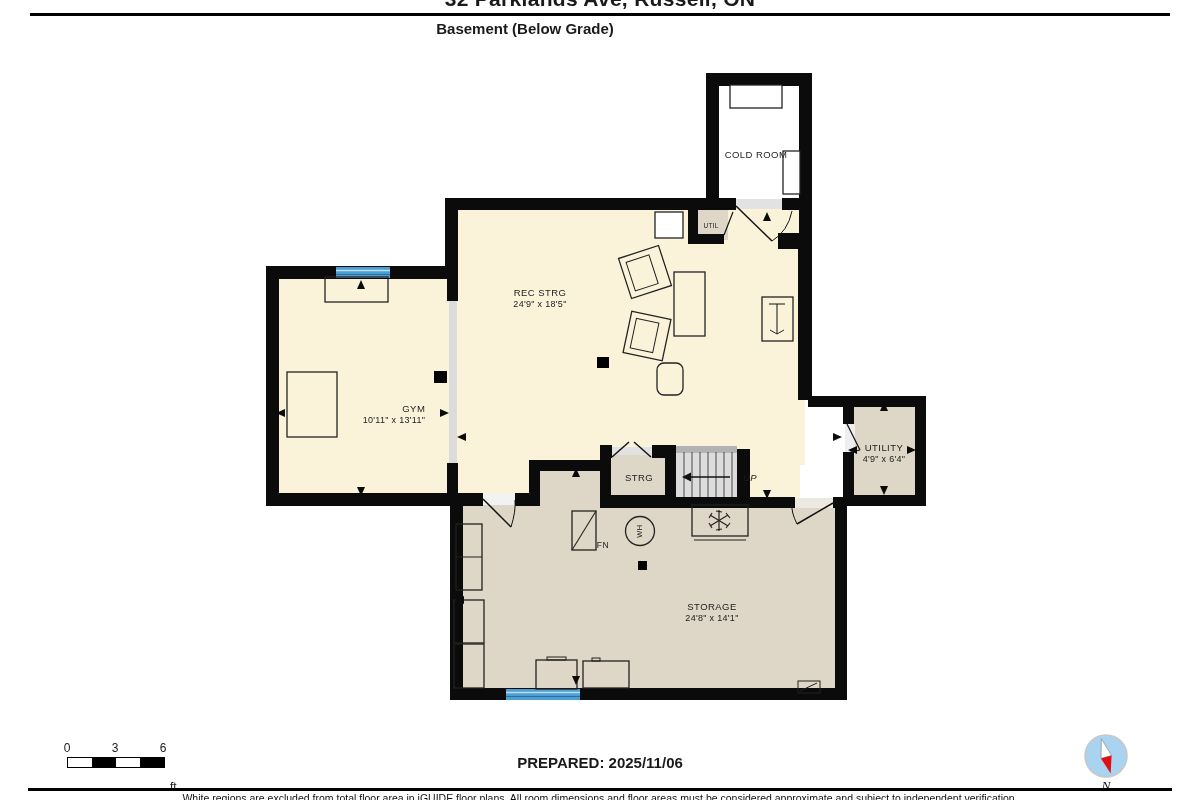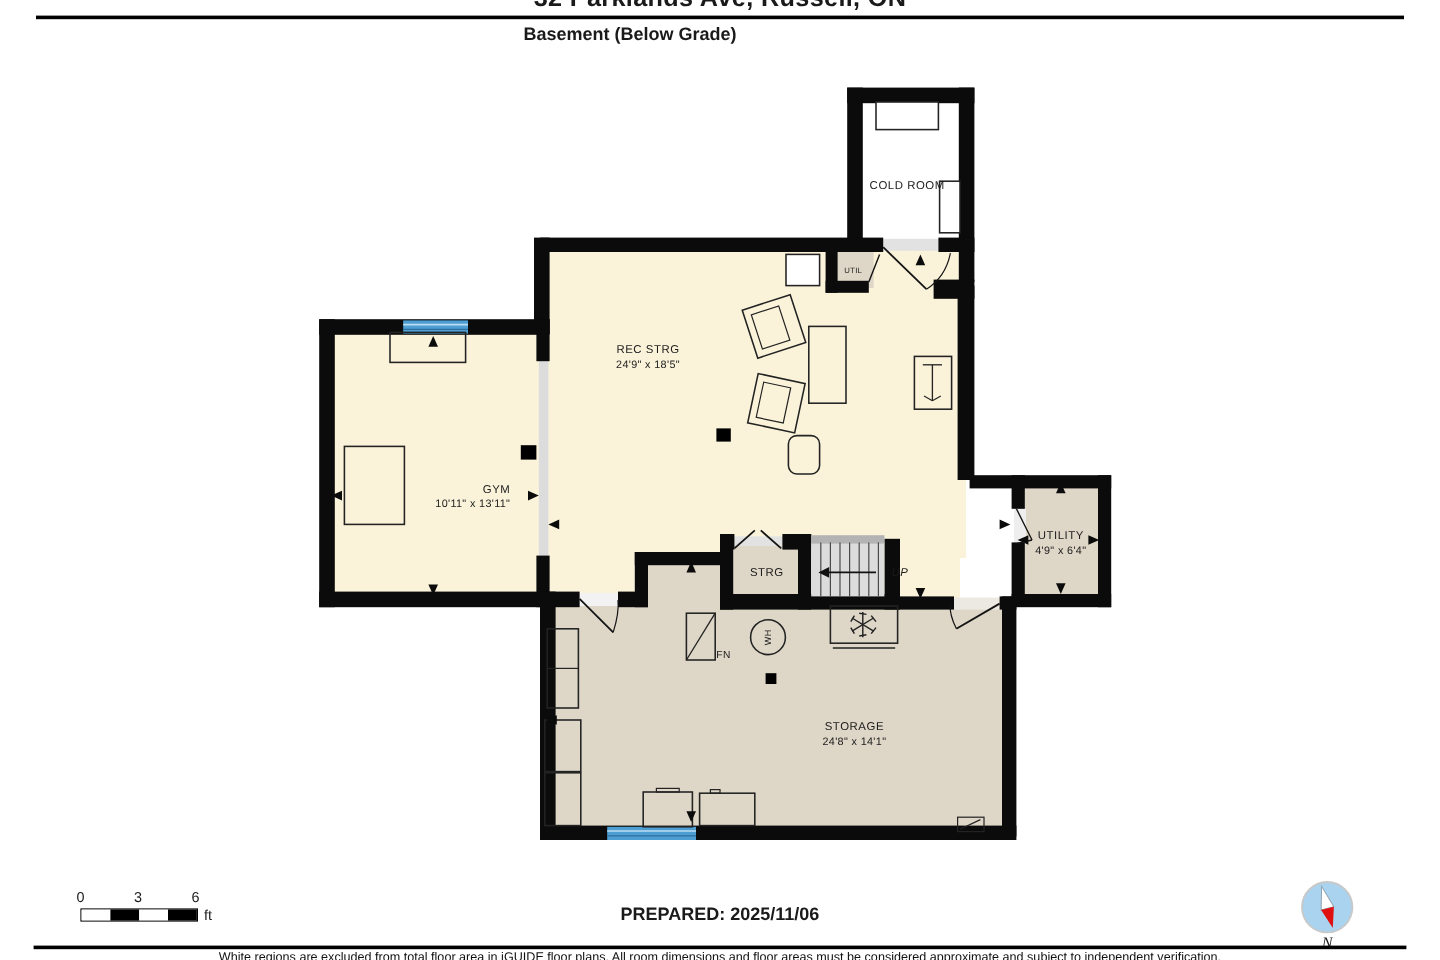--- a/index.html
+++ b/index.html
@@ -15,21 +15,21 @@
        font-size:9.5px;letter-spacing:.45px;color:#1c1c1c;text-align:center;line-height:11.5px;}
   .lbl .dims{font-size:9px;letter-spacing:.3px;}
   .lbl-sm{font-size:6.5px;letter-spacing:.2px;}
   .lbl-wh{font-size:7.5px;letter-spacing:.5px;transform:translate(-50%,-50%) rotate(-90deg);}
   .lbl-fn{font-size:8.5px;letter-spacing:.5px;padding-left:32px;}
   .prepared{position:absolute;top:754px;left:0;right:0;text-align:center;
             font-size:15px;font-weight:bold;}
   .disclaimer{position:absolute;top:792px;left:0;right:0;text-align:center;
               font-size:10.5px;color:#111;}
   .scale-num{position:absolute;transform:translateX(-50%);font-size:12px;top:741px;}
-  .scale-ft{position:absolute;font-size:12px;top:756px;left:170px;}
+  .scale-ft{position:absolute;font-size:12px;top:780px;left:170px;}
   .scale-bar{position:absolute;left:67px;top:757px;width:96px;height:9px;
              border:1px solid #000;display:flex;box-sizing:content-box;}
   .scale-bar span{height:100%;}
   .seg-w{width:24px;background:#fff;}
   .seg-b{width:24px;background:#000;}
   .compass{position:absolute;left:1083px;top:733px;width:46px;height:46px;}
   .north{position:absolute;left:1106px;top:786px;transform:translate(-50%,-50%);
          font-family:"Liberation Serif", serif;font-style:italic;font-size:13.5px;}
 </style>
 </head>

